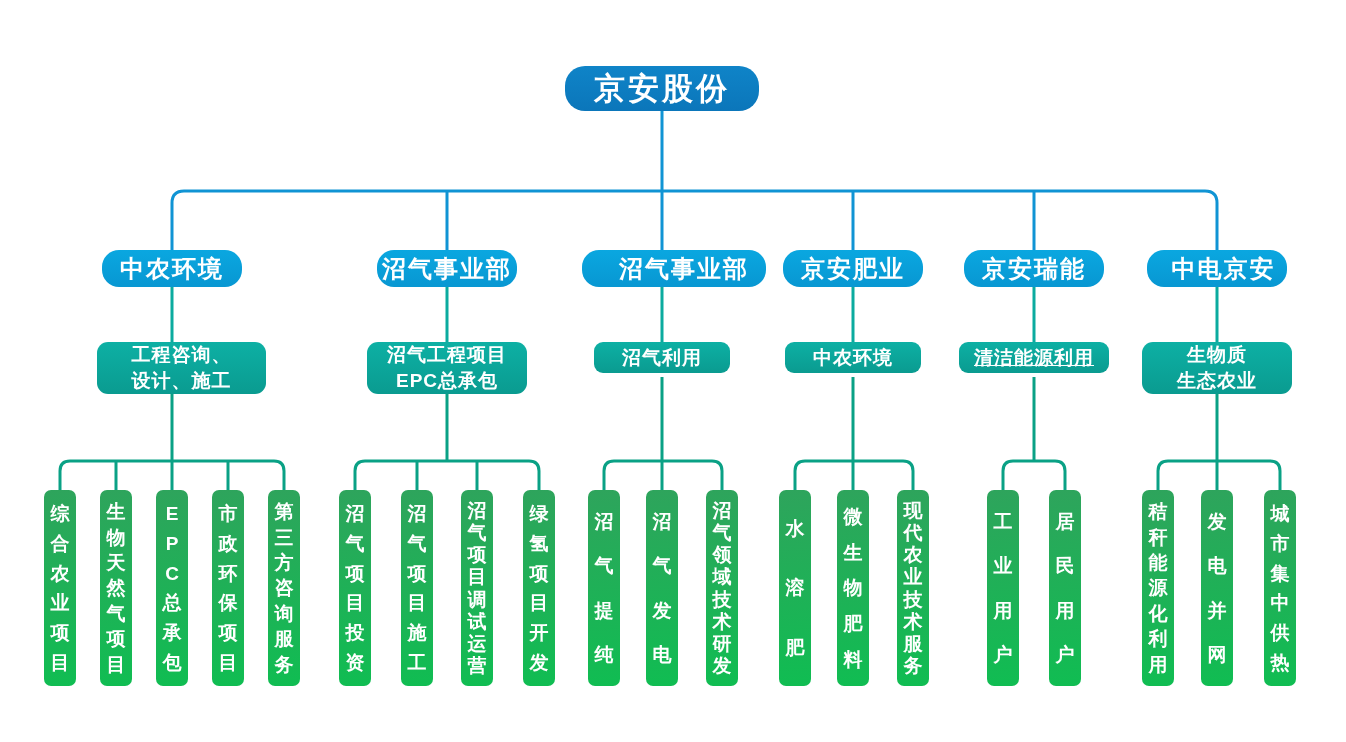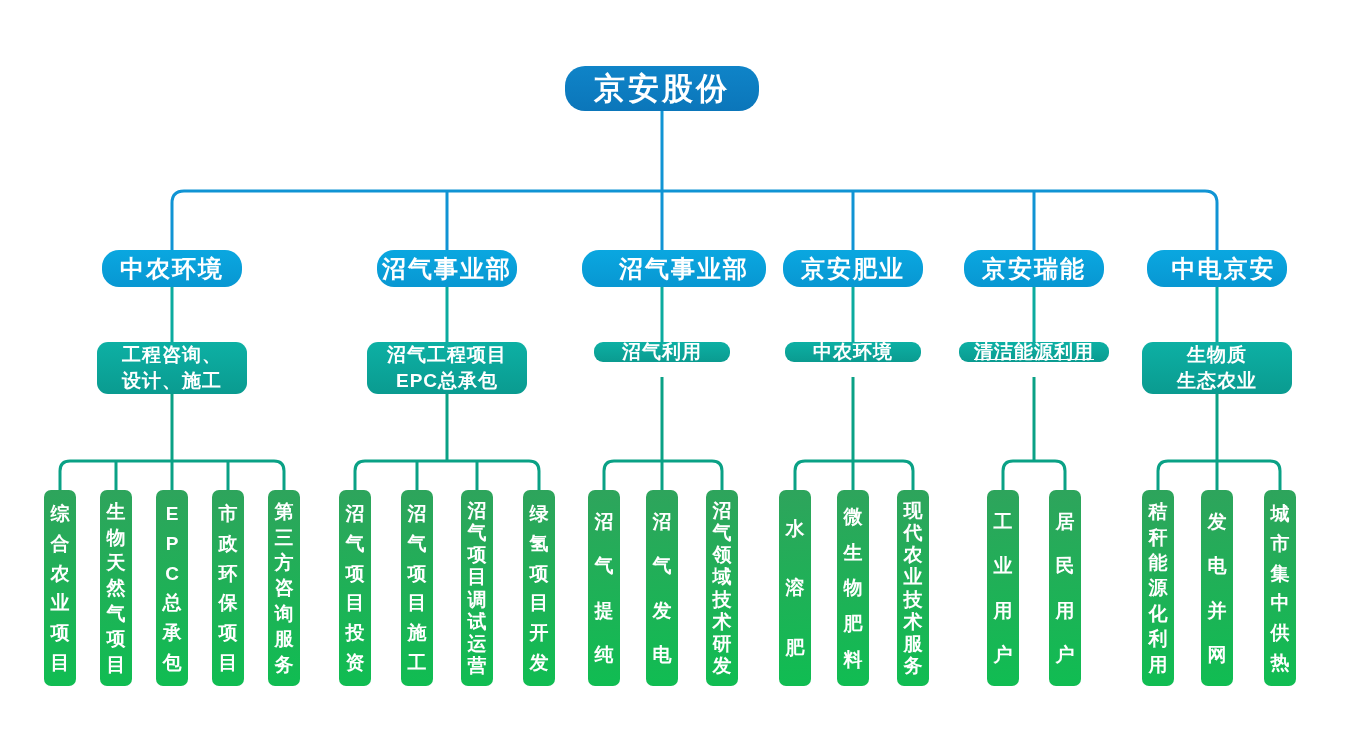--- a/index.html
+++ b/index.html
@@ -24,22 +24,22 @@
       background:linear-gradient(180deg,#0aa7e0,#0897d2);}
   .b1{left:102px;width:140px;}
   .b2{left:377px;width:140px;}
   .b3{left:582px;width:184px;padding-left:20px;}
   .b4{left:783px;width:140px;}
   .b5{left:964px;width:140px;}
   .b6{left:1147px;width:140px;padding-left:13px;}
   .l3{top:342px;border-radius:9px;font-size:19px;letter-spacing:1px;line-height:1.35;
       white-space:pre-line;background:linear-gradient(180deg,#0db0a4,var(--teal-dark));}
   .tall{height:52px;border-radius:11px;}
-  .short{height:20px;}
-  .t1{left:97px;width:150px;}
+  .short{height:31px;}
+  .t1{left:97px;width:169px;}
   .t2{left:367px;width:160px;}
   .t3{left:594px;width:136px;}
   .t4{left:785px;width:136px;}
   .t5{left:959px;width:150px;text-decoration:underline;}
   .t6{left:1142px;width:150px;}
   .leaf{position:absolute;top:490px;width:32px;height:196px;border-radius:7px;
         background:linear-gradient(175deg,var(--leaf-green-top),var(--leaf-green-bottom));
         color:#fff;font-weight:bold;font-size:19px;
         display:flex;flex-direction:column;align-items:center;justify-content:space-around;
         padding:9px 0;box-sizing:border-box;}

